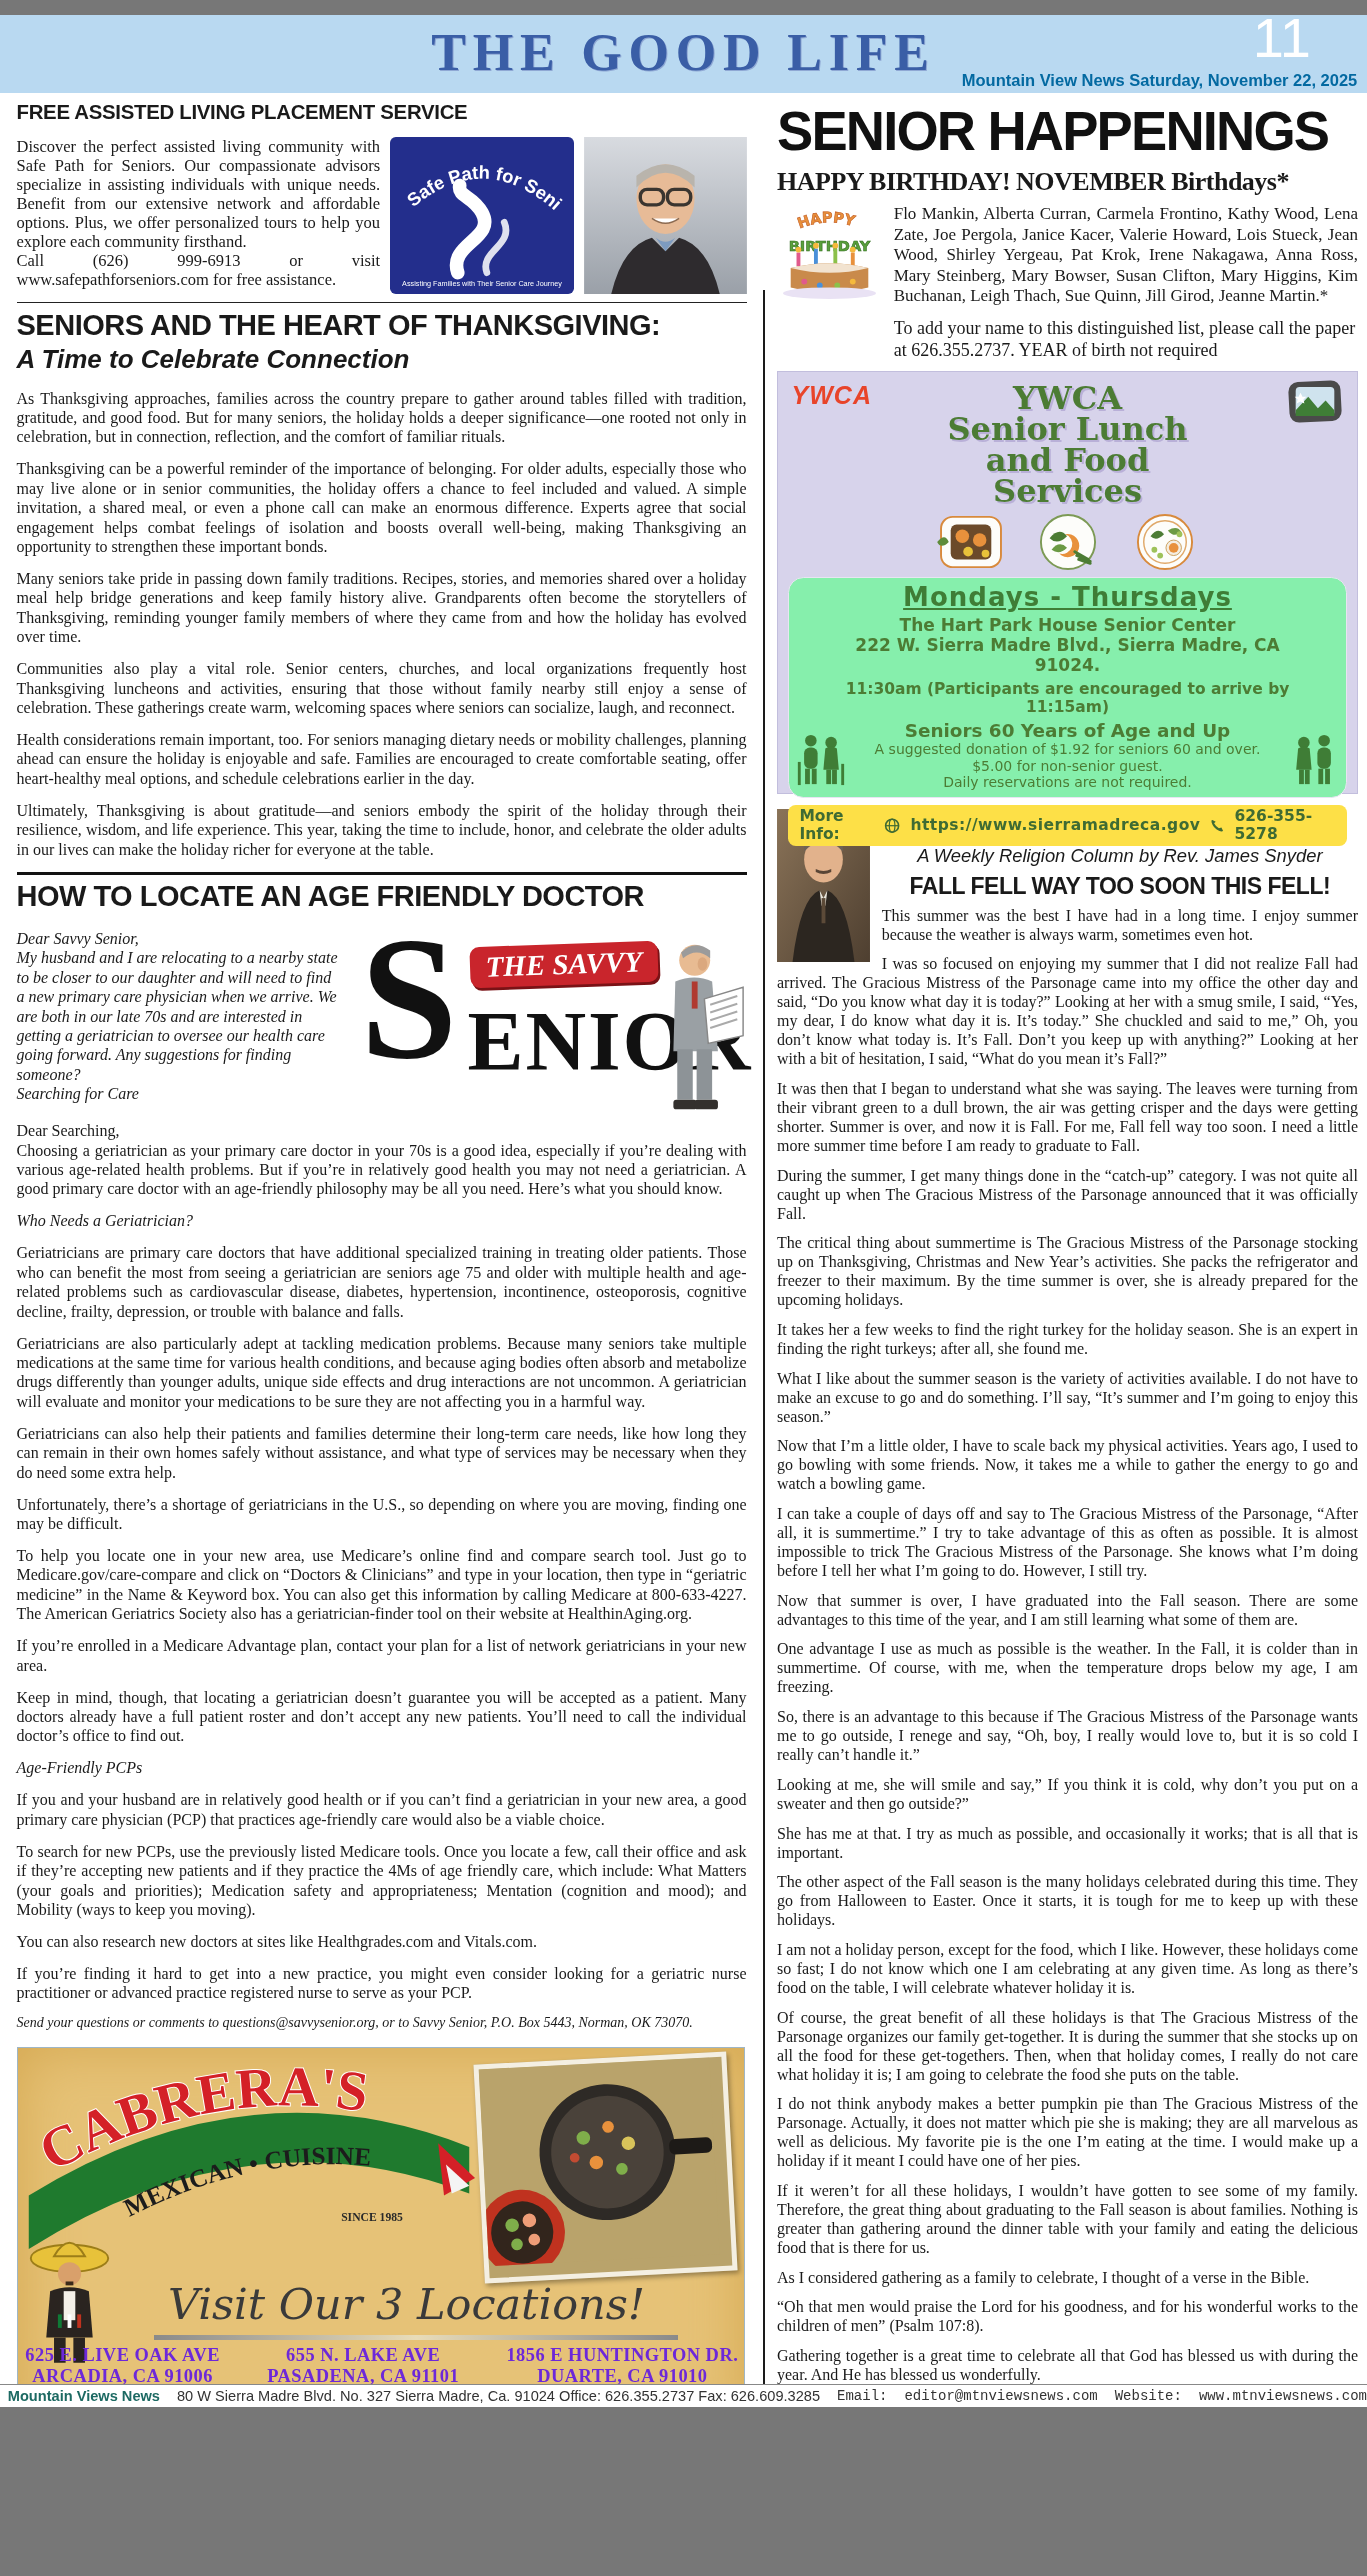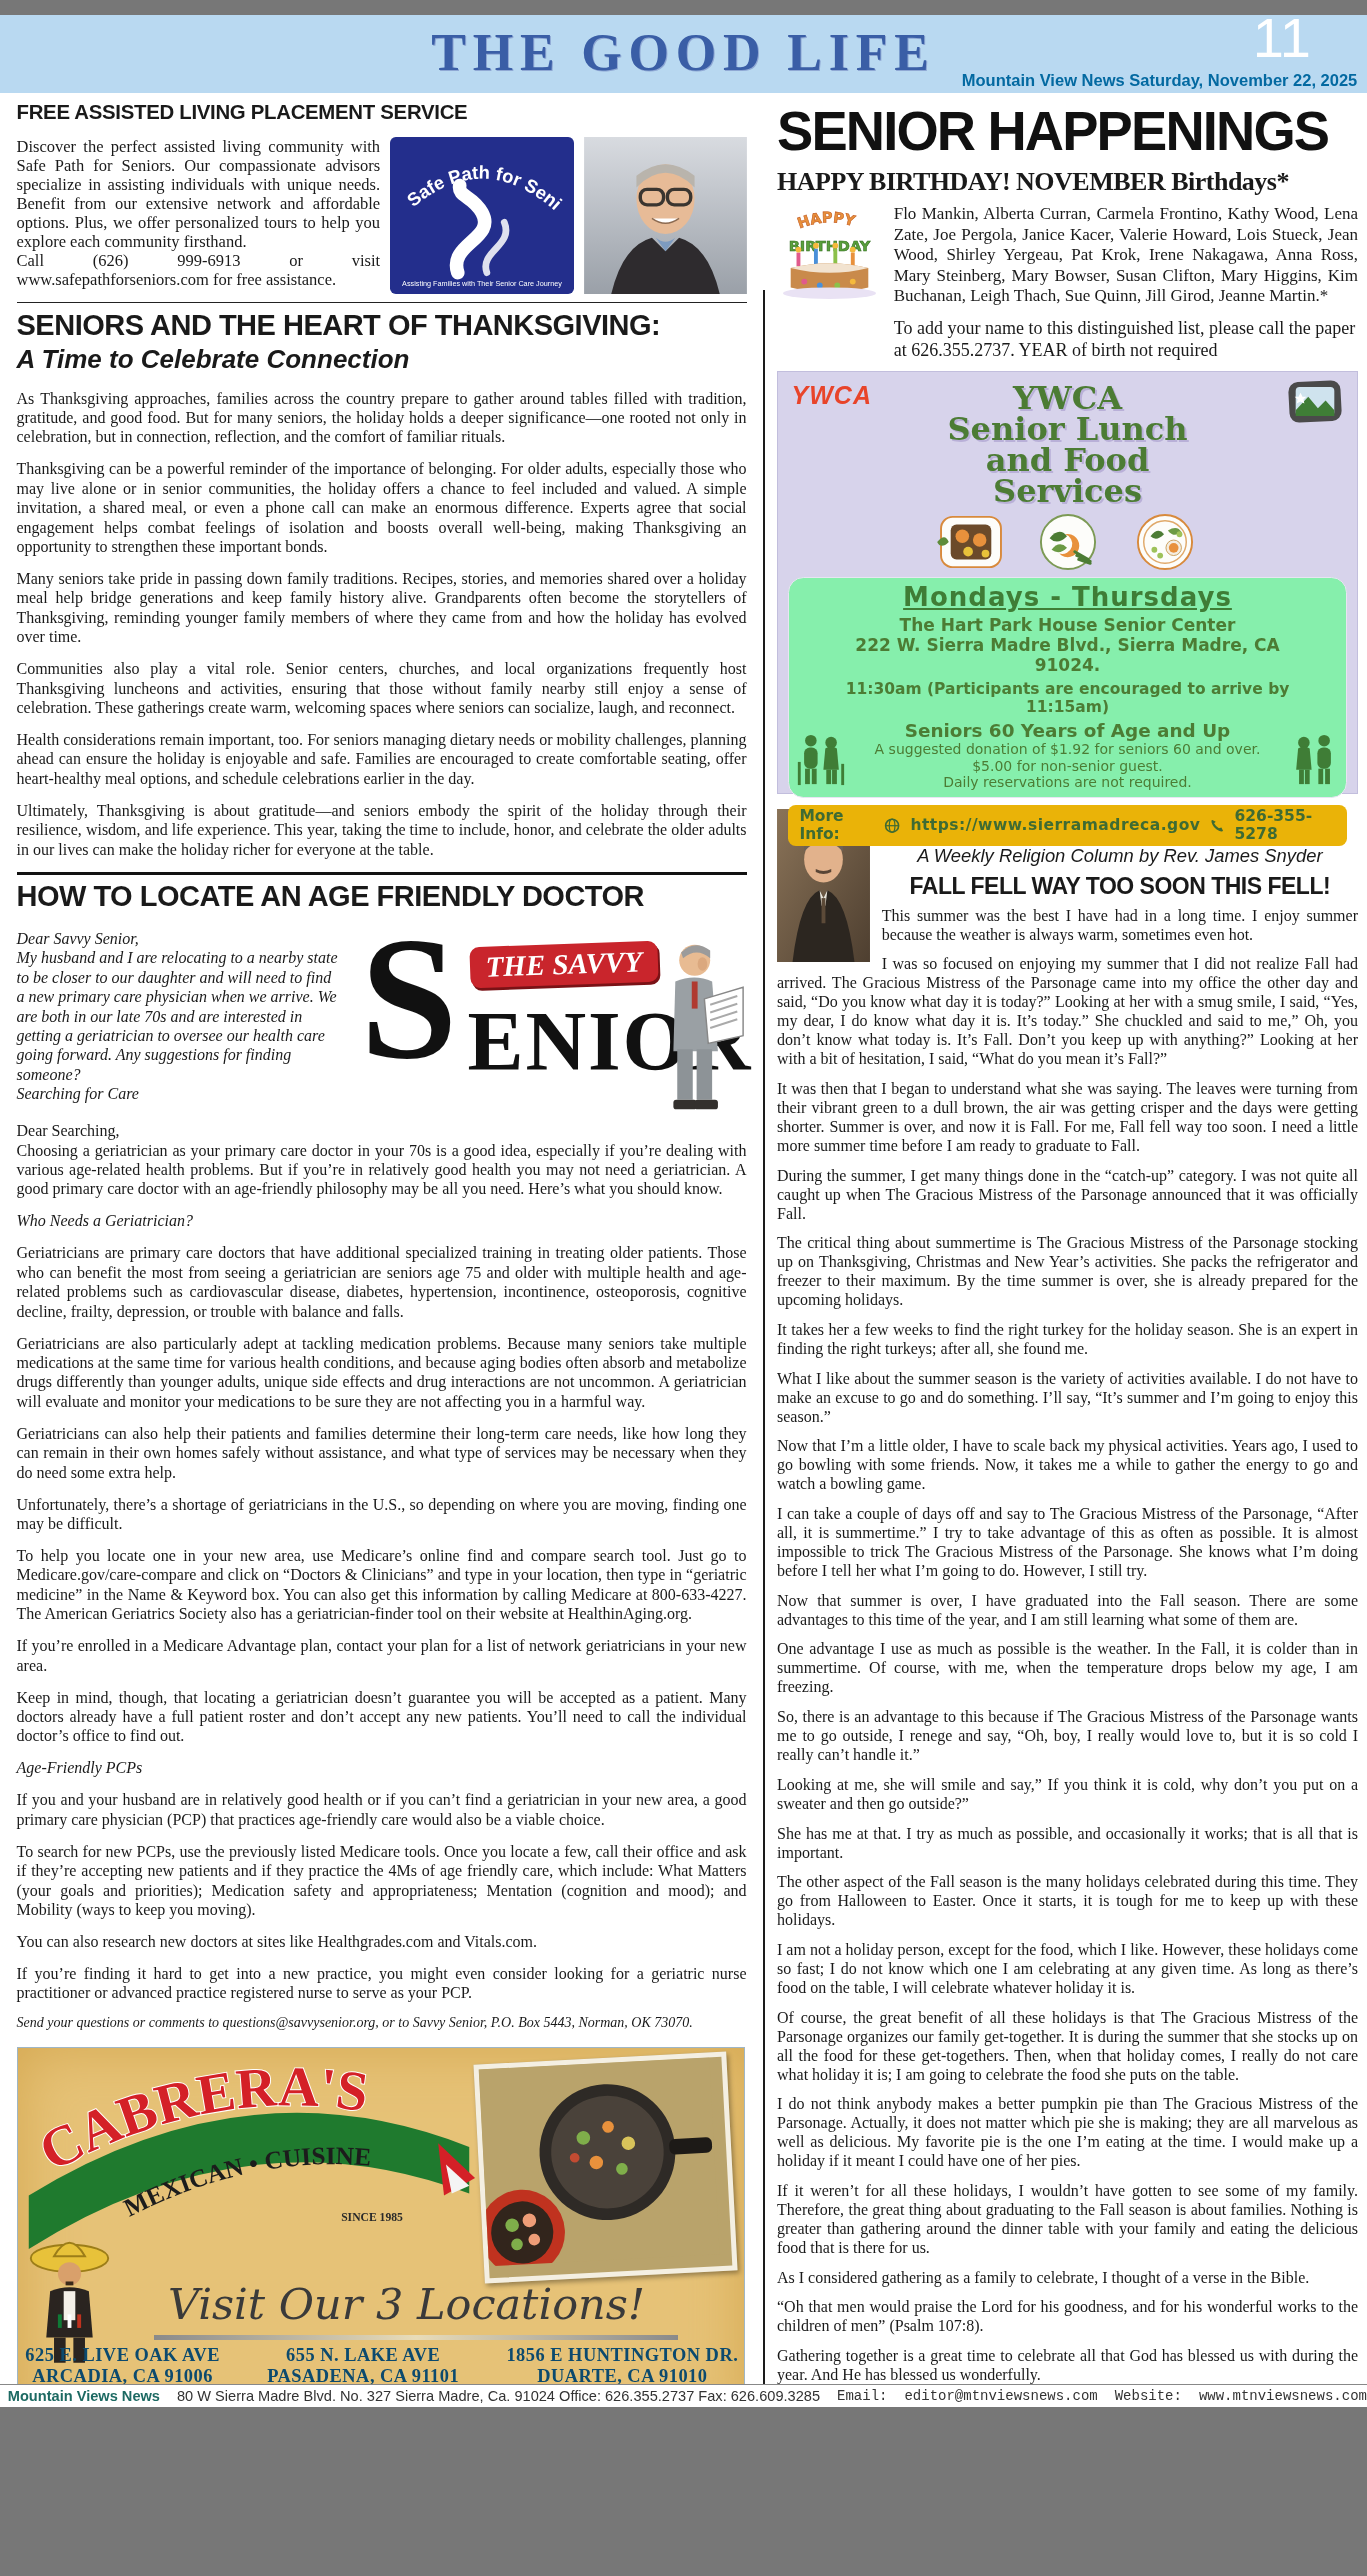--- a/index.html
+++ b/index.html
@@ -48,21 +48,21 @@
   
   .cabreras{position:relative;margin-top:15.5px;width:728px;height:400px;background:#e6c277;
     border:1px solid #9fb6c6;box-shadow:inset 0 0 58px #d4a74f;box-sizing:border-box;}
   .cab-photo{position:absolute;right:11.7px;top:9.7px;width:243px;height:209px;background:#b9a36b;
     border:5.8px solid #f4efe2;transform:rotate(-3deg);box-shadow:1.9px 2.9px 5.8px rgba(0,0,0,.35);}
   .cab-visit{position:absolute;left:117px;top:231px;width:544px;text-align:center;
     font-family:"DejaVu Serif",serif;font-style:italic;font-size:43px;color:#3a3a3a;}
   .cab-visit-line{position:absolute;left:136px;top:287px;width:524px;height:4.9px;
     background:linear-gradient(90deg,#8a8a8a,#e9dcb8,#8a8a8a);}
   .cab-locs{position:absolute;left:7.8px;top:297px;width:713px;display:flex;justify-content:space-between;}
-  .cab-loc{text-align:center;font-family:"Liberation Serif",serif;font-weight:bold;color:#0c4a6e;
+  .cab-loc{text-align:center;font-family:"Liberation Serif",serif;font-weight:bold;color:#6d28d9;
     font-size:18.4px;line-height:20.4px;letter-spacing:0.5px;}
   .cab-web{position:absolute;left:0;right:0;top:363px;text-align:center;font-family:"Liberation Sans",sans-serif;
     font-size:26px;color:#2a2a2a;}
   
   .sh-head{font-family:"Liberation Sans",sans-serif;font-weight:bold;font-size:56px;letter-spacing:-1.9px;
     transform:scaleX(0.97);transform-origin:left;margin:0 0 5.8px 0;line-height:1.05;color:#111;}
   .hb-head{font-family:"Liberation Serif",serif;font-weight:bold;font-size:26px;margin:0 0 7.8px 0;letter-spacing:-0.5px;}
   .bday-row{display:flex;gap:11.7px;}
   .bday-right{flex:1;}
   .names{font-size:17px;line-height:20.4px;text-align:justify;margin:0;}
@@ -80,21 +80,21 @@
     color:#4c7c34;border:1.9px solid #e8e5f2;}
   .mon-thu{font-family:"DejaVu Sans",sans-serif;font-weight:bold;font-size:26px;text-decoration:underline;
     color:#3f7d36;letter-spacing:1px;}
   .sched .venue{font-family:"DejaVu Sans",sans-serif;font-weight:bold;font-size:17px;margin-top:2.9px;}
   .sched .addr{font-family:"DejaVu Sans",sans-serif;font-weight:bold;font-size:17px;}
   .sched .time{font-family:"DejaVu Sans",sans-serif;font-weight:bold;font-size:15.5px;margin-top:4.9px;}
   .sched .age{font-family:"DejaVu Sans",sans-serif;font-weight:bold;font-size:18.4px;margin-top:4.9px;}
   .sched .don{font-family:"DejaVu Sans",sans-serif;font-size:14px;line-height:16.5px;}
   .couple{position:absolute;bottom:9.7px;}
   .couple.left{left:7.8px;} .couple.right{right:7.8px;}
-  .info-bar{display:flex;align-items:center;gap:9.7px;background:#eab308;border-radius:7.8px;margin-top:6.8px;
+  .info-bar{display:flex;align-items:center;gap:9.7px;background:#fde047;border-radius:7.8px;margin-top:6.8px;
     padding:2.9px 11.7px;font-family:"DejaVu Sans",sans-serif;font-weight:bold;color:#3f6b33;font-size:15.5px;}
   .info-bar .url{letter-spacing:0.5px;}
   .info-bar .phone{margin-left:auto;}
   
   .pastor{margin-top:11.7px;}
   .pastor-photo{float:left;width:93px;height:153px;margin:3.9px 11.7px 3.9px 0;}
   .pastor-head{text-align:center;font-family:"Liberation Sans",sans-serif;font-weight:bold;font-size:36px;
     letter-spacing:-1px;margin:0;line-height:1.05;}
   .pastor-sub{text-align:center;font-family:"Liberation Sans",sans-serif;font-style:italic;font-size:18.4px;margin:1.9px 0 5.8px 0;}
   .pastor-title{text-align:center;font-family:"Liberation Sans",sans-serif;font-weight:bold;font-size:23px;

